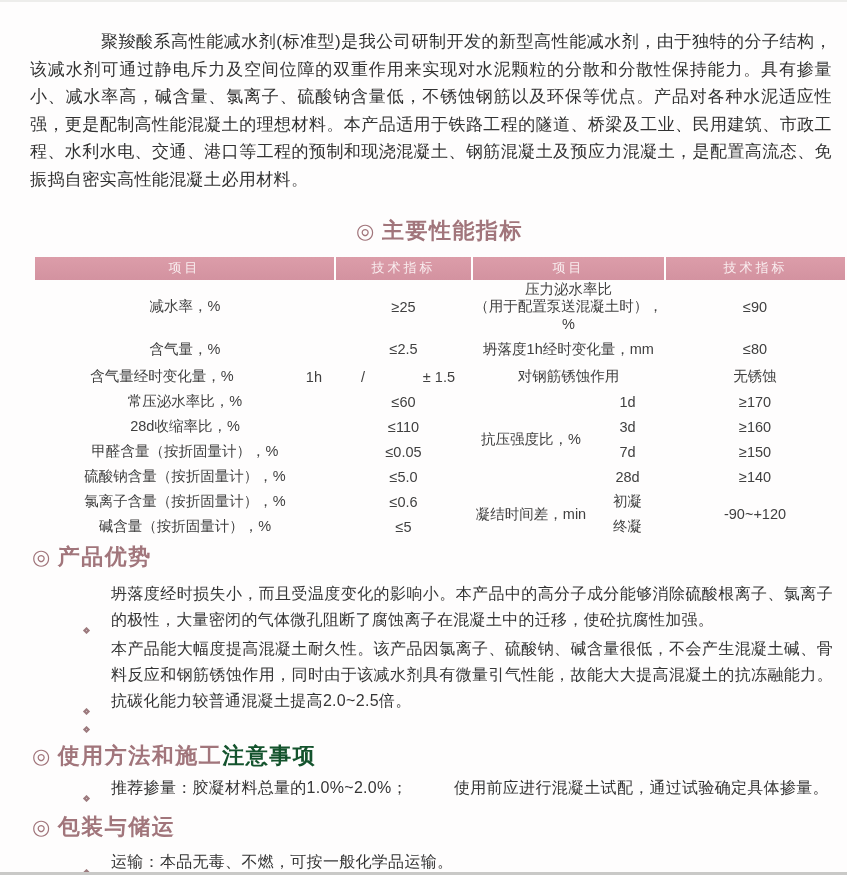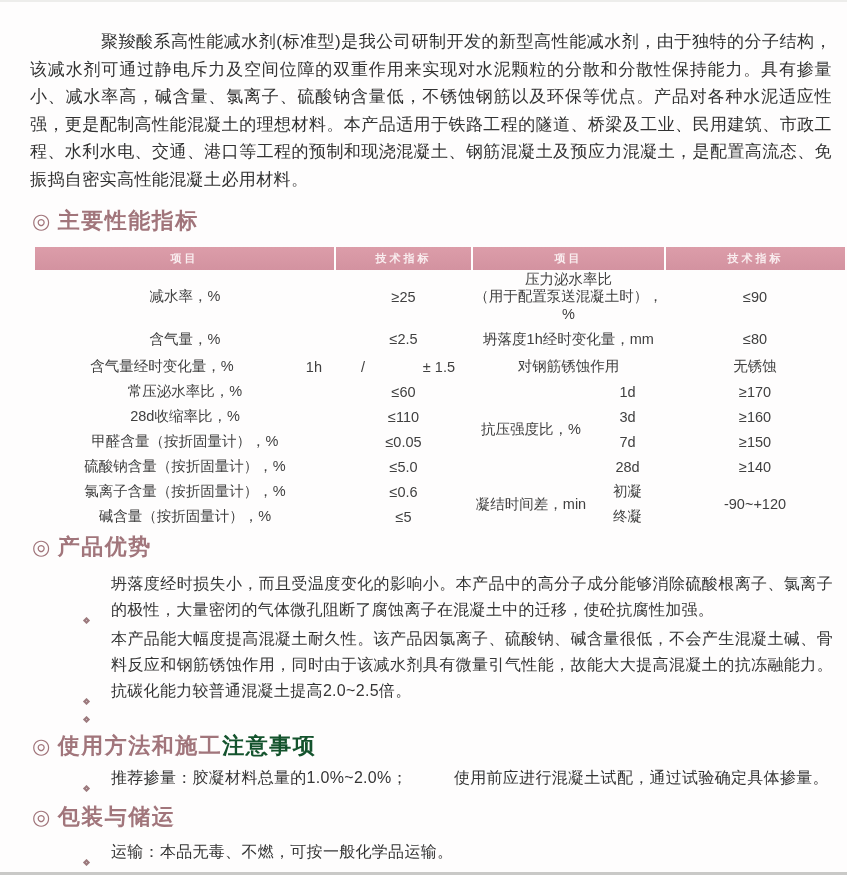--- a/index.html
+++ b/index.html
@@ -16,32 +16,32 @@
     margin:26px 15px 0 30px; width:802px;
     font-size:17px; line-height:27.5px; letter-spacing:0.4px;
     color:#323232; text-indent:71px; text-align:justify;
   }
   .section-h {
     margin:0 0 0 32px; font-size:22px; font-weight:bold;
     color:#a1757b; letter-spacing:1.5px; line-height:1.25;
   }
   .section-h .marker { font-weight:normal; font-size:21px; margin-right:6px; }
   .section-h .sec { color:#14532d;margin-top:32px; }
-  #h-performance { margin-top:14px; }
+  #h-performance { margin-top:24px;text-align:center; }
   #h-advantages  { margin-top:4px; }
   #h-usage       { margin-top:10px; }
   #h-packaging   { margin-top:12px; }
 
   table.perf {
     margin:12px 0 0 35px; width:810px; border-collapse:collapse;
     table-layout:fixed; text-align:center; font-size:14.5px; color:#3f3f3f;
   }
   table.perf thead th {
     background:linear-gradient(180deg,#dc9da9 0%,#d392a0 100%);
-    color:#f9edef; font-weight:bold; font-size:11px;
+    color:#f9edef; font-weight:normal; font-size:13px;
     height:23px; letter-spacing:3px; border-left:2px solid #ffffff;
   }
   table.perf thead th:first-child { border-left:none; }
   table.perf tbody td { height:25px; vertical-align:middle; }
   table.perf tr.r1 td { height:45px; }
   table.perf tr.r2 td { height:30px; }
   .two-line div { line-height:17.5px; font-size:14.5px; }
   td.split-cell { position:relative; }
   td.split-cell .lbl { display:inline-block; padding-right:46px; }
   td.split-cell .sub1h { position:absolute; right:13px; top:50%; transform:translateY(-50%); }

